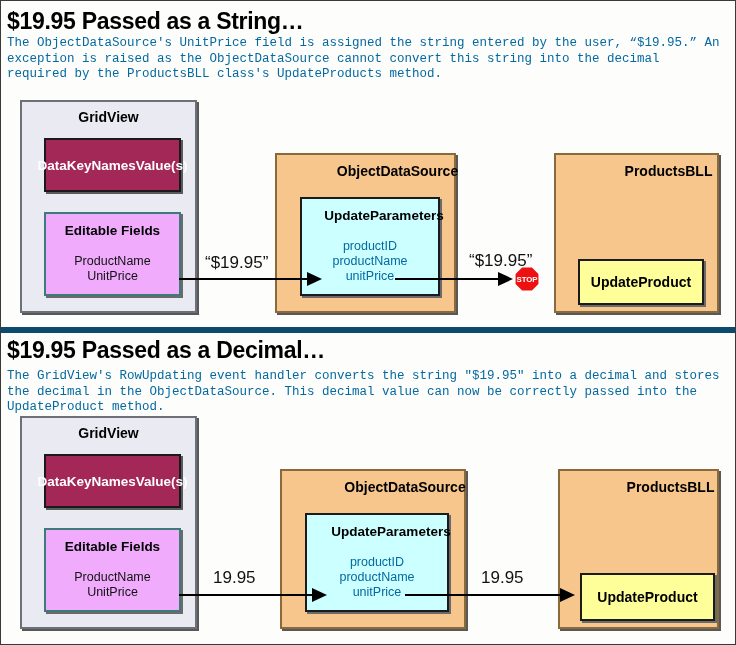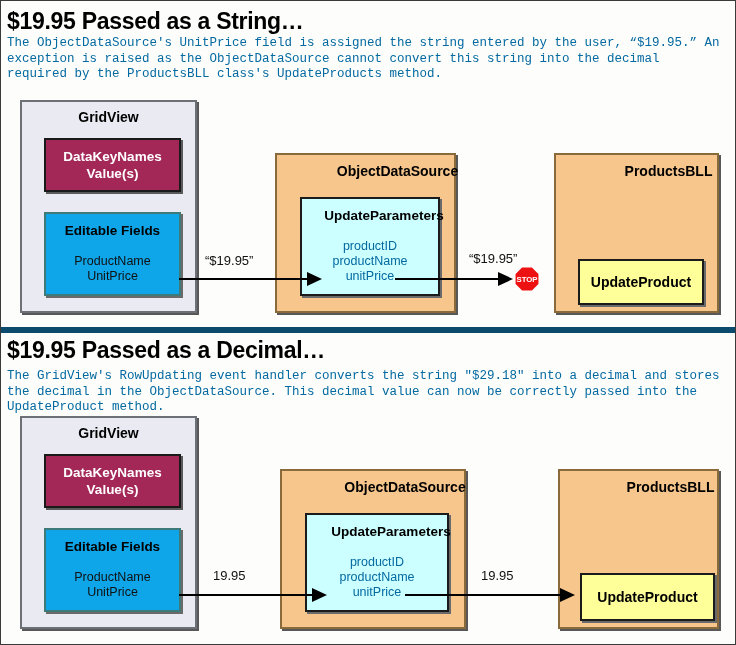--- a/index.html
+++ b/index.html
@@ -79,27 +79,27 @@
   .datakey-box {
     background: #a32757;
     border: 2px solid #1a1a1a;
     box-shadow: 2px 2px 0 #5a5a5a;
     color: #ffffff;
     font-weight: bold;
     font-size: 13.5px;
     line-height: 17px;
     text-align: center;
     display: flex;
-    flex-direction: column;
+    flex-direction: row;
     justify-content: center;
     align-items: center;
   }
 
   .cyan-box {
-    background: #0ea5e9;
+    background: #f0abfc;
     border: 2px solid #3f7a7a;
     box-shadow: 2px 2px 0 #6a6a6a;
   }
   .cyan-box .hdr {
     position: absolute;
     left: 0; width: 100%;
     text-align: center;
     font-weight: bold;
     font-size: 13.5px;
     color: #000;
@@ -146,21 +146,21 @@
     font-size: 14px;
     color: #000;
   }
 
   .arrow-svg {
     position: absolute;
     overflow: visible;
   }
   .arrow-label {
     position: absolute;
-    font-size: 13px;
+    font-size: 17px;
     color: #111;
     white-space: nowrap;
   }
 
   .stop-sign {
     position: absolute;
     width: 26px;
     height: 26px;
   }
 </style>
@@ -221,21 +221,21 @@
 
     <svg class="stop-sign" style="left:513px; top:265px;" viewBox="0 0 100 100">
       <polygon points="29.3,0 70.7,0 100,29.3 100,70.7 70.7,100 29.3,100 0,70.7 0,29.3" fill="#ffffff"></polygon>
       <polygon points="31,6 69,6 94,31 94,69 69,94 31,94 6,69 6,31" fill="#ee1111"></polygon>
       <text x="50" y="60" font-family="&quot;Liberation Sans&quot;, sans-serif" font-size="30" font-weight="bold" fill="#ffffff" text-anchor="middle">STOP</text>
     </svg>
   </div>
 
   <div class="panel panel-bottom">
     <div class="panel-heading" style="top:4px;">$19.95 Passed as a Decimal…</div>
-    <div class="panel-desc" style="top:36px;">The GridView's RowUpdating event handler converts the string "$29.18" into a decimal and stores the decimal in the ObjectDataSource. This decimal value can now be correctly passed into the UpdateProduct method.</div>
+    <div class="panel-desc" style="top:36px;">The GridView's RowUpdating event handler converts the string "$19.95" into a decimal and stores the decimal in the ObjectDataSource. This decimal value can now be correctly passed into the UpdateProduct method.</div>
 
     <div class="box gridview-box" style="left:19px; top:83px; width:177px; height:213px;">
       <div class="box-title">GridView</div>
 
       <div class="datakey-box" style="position:absolute; left:22px; top:36px; width:133px; height:50px;">
         <span>DataKeyNames</span>
         <span>Value(s)</span>
       </div>
 
       <div class="cyan-box" style="position:absolute; left:22px; top:110px; width:133px; height:80px;">

